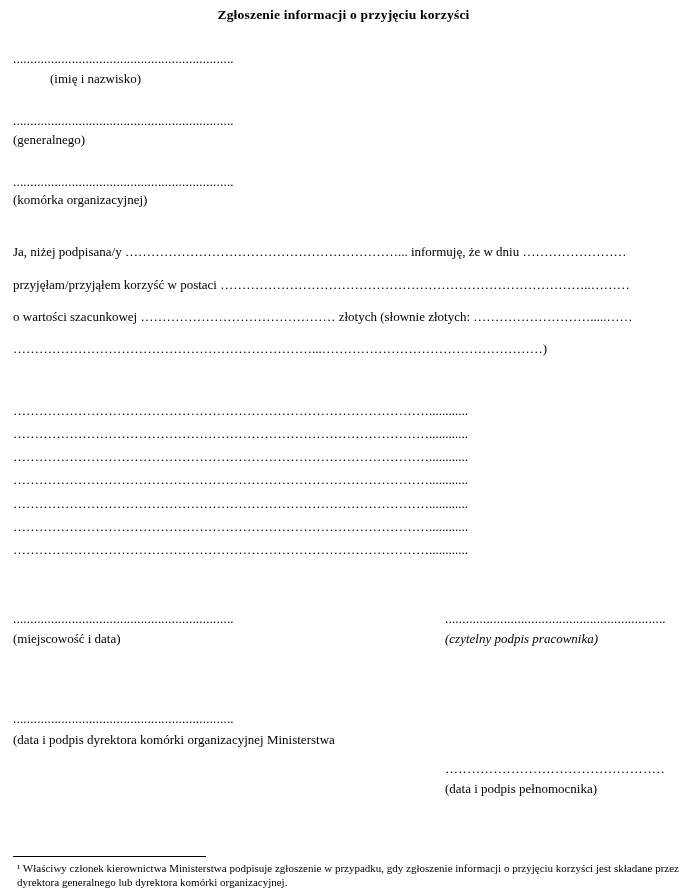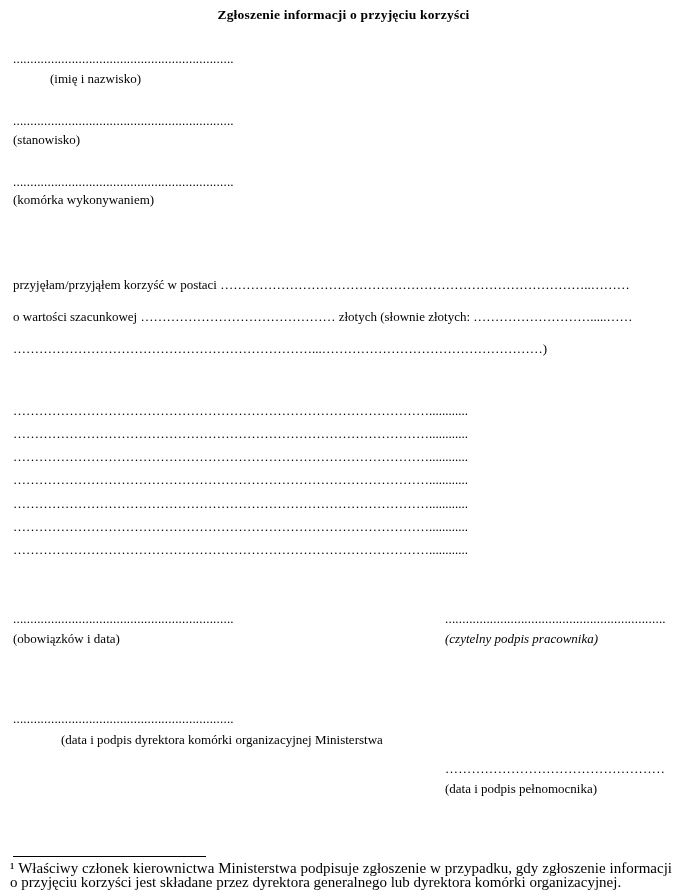--- a/index.html
+++ b/index.html
@@ -39,64 +39,65 @@
     overflow: hidden;
   }
   .answer-line {
     left: 13px;
     width: 652px;
     height: 17px;
     font-size: 13px;
     white-space: nowrap;
     overflow: hidden;
   }
-  .two-line-label { line-height: 17px; width: 380px; white-space: normal; margin-left: 48px; }
+  .two-line-label { line-height: 17px; width: 380px; white-space: normal; }
   .footnote-rule {
     left: 13px; top: 856px;
     width: 193px; height: 0;
     border-top: 1.2px solid #000000;
   }
   .footnote-text {
-    left: 10px; top: 862px;
+    left: 17px; top: 862px;
     width: 662px;
-    font-size: 15px;
+    font-size: 11px;
     line-height: 13.5px;
     text-align: justify;
   }
 </style>
 </head>
 <body>
 
 <div class="page">
 
   <div class="abs title">Zgłoszenie informacji o przyjęciu korzyści</div>
 
   <div class="abs dots" style="left:13px; top:51px;">..................................................................</div>
   <div class="abs label" style="left:13px; top:71px;margin-left:37px;">(imię i nazwisko)</div>
 
   <div class="abs dots" style="left:13px; top:113px;">..................................................................</div>
-  <div class="abs label" style="left:13px; top:132px;">(stanowisko)</div>
+  <div class="abs label" style="left:13px; top:132px;">(generalnego)</div>
 
   <div class="abs dots" style="left:13px; top:174px;">..................................................................</div>
-  <div class="abs label" style="left:13px; top:192px;">(komórka wykonywaniem)</div>
+  <div class="abs label" style="left:13px; top:192px;">(komórka organizacyjnej)</div>
 
+  <div class="abs body-line" style="top:244px;">Ja, niżej podpisana/y ………………………………………………………... informuję, że w dniu ……………………</div>
   <div class="abs body-line" style="top:309px;">o wartości szacunkowej ……………………………………… złotych (słownie złotych: ……………………….....……</div>
   <div class="abs body-line" style="top:277px;">przyjęłam/przyjąłem korzyść w postaci …………………………………………………………………………..………</div>
   <div class="abs body-line" style="top:341px;">……………………………………………………………...……………………………………………)</div>
 
   <div class="abs answer-line" style="top:403px;">……………………………………………………………………………………............</div>
   <div class="abs answer-line" style="top:426px;">……………………………………………………………………………………............</div>
   <div class="abs answer-line" style="top:449px;">……………………………………………………………………………………............</div>
   <div class="abs answer-line" style="top:472px;">……………………………………………………………………………………............</div>
   <div class="abs answer-line" style="top:496px;">……………………………………………………………………………………............</div>
   <div class="abs answer-line" style="top:519px;">……………………………………………………………………………………............</div>
   <div class="abs answer-line" style="top:542px;">……………………………………………………………………………………............</div>
 
   <div class="abs dots" style="left:13px; top:611px;">..................................................................</div>
-  <div class="abs label" style="left:13px; top:631px;">(obowiązków i data)</div>
+  <div class="abs label" style="left:13px; top:631px;">(miejscowość i data)</div>
 
   <div class="abs dots dots-right" style="top:611px;">..................................................................</div>
   <div class="abs label" style="left:445px; top:631px;font-style:italic;">(czytelny podpis pracownika)</div>
 
   <div class="abs dots" style="left:13px; top:711px;">..................................................................</div>
   <div class="abs label two-line-label" style="left:13px; top:731px;">
     <span>(data i podpis dyrektora komórki organizacyjnej Ministerstwa</span><br>
   </div>
 
   <div class="abs dots dots-right" style="top:761px;">……………………………………………………………………………………............</div>

